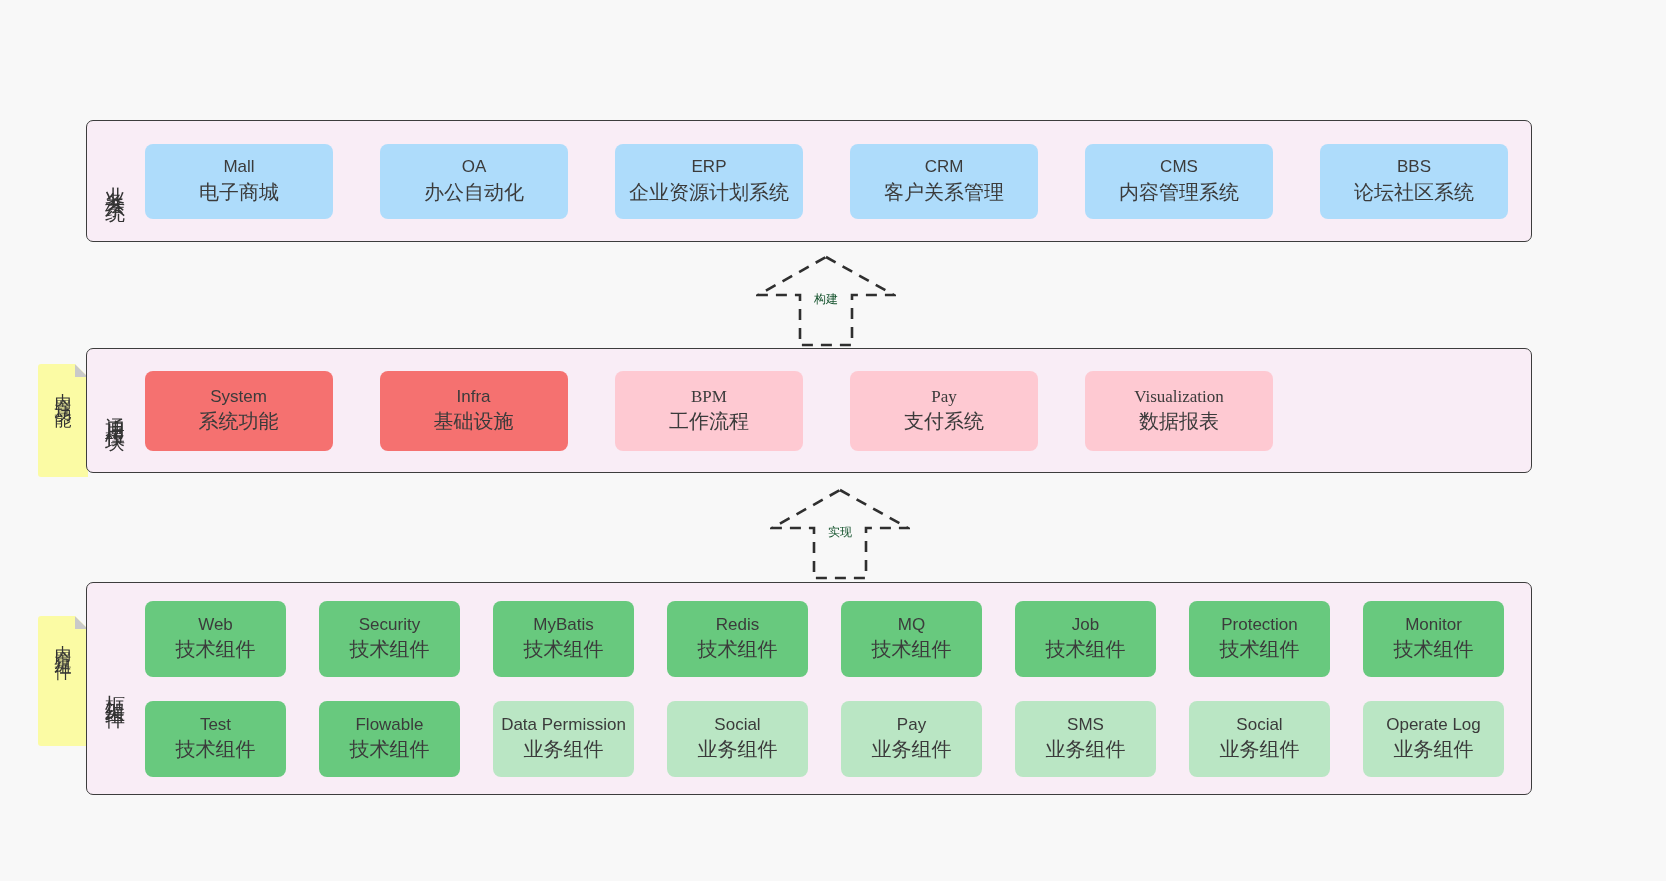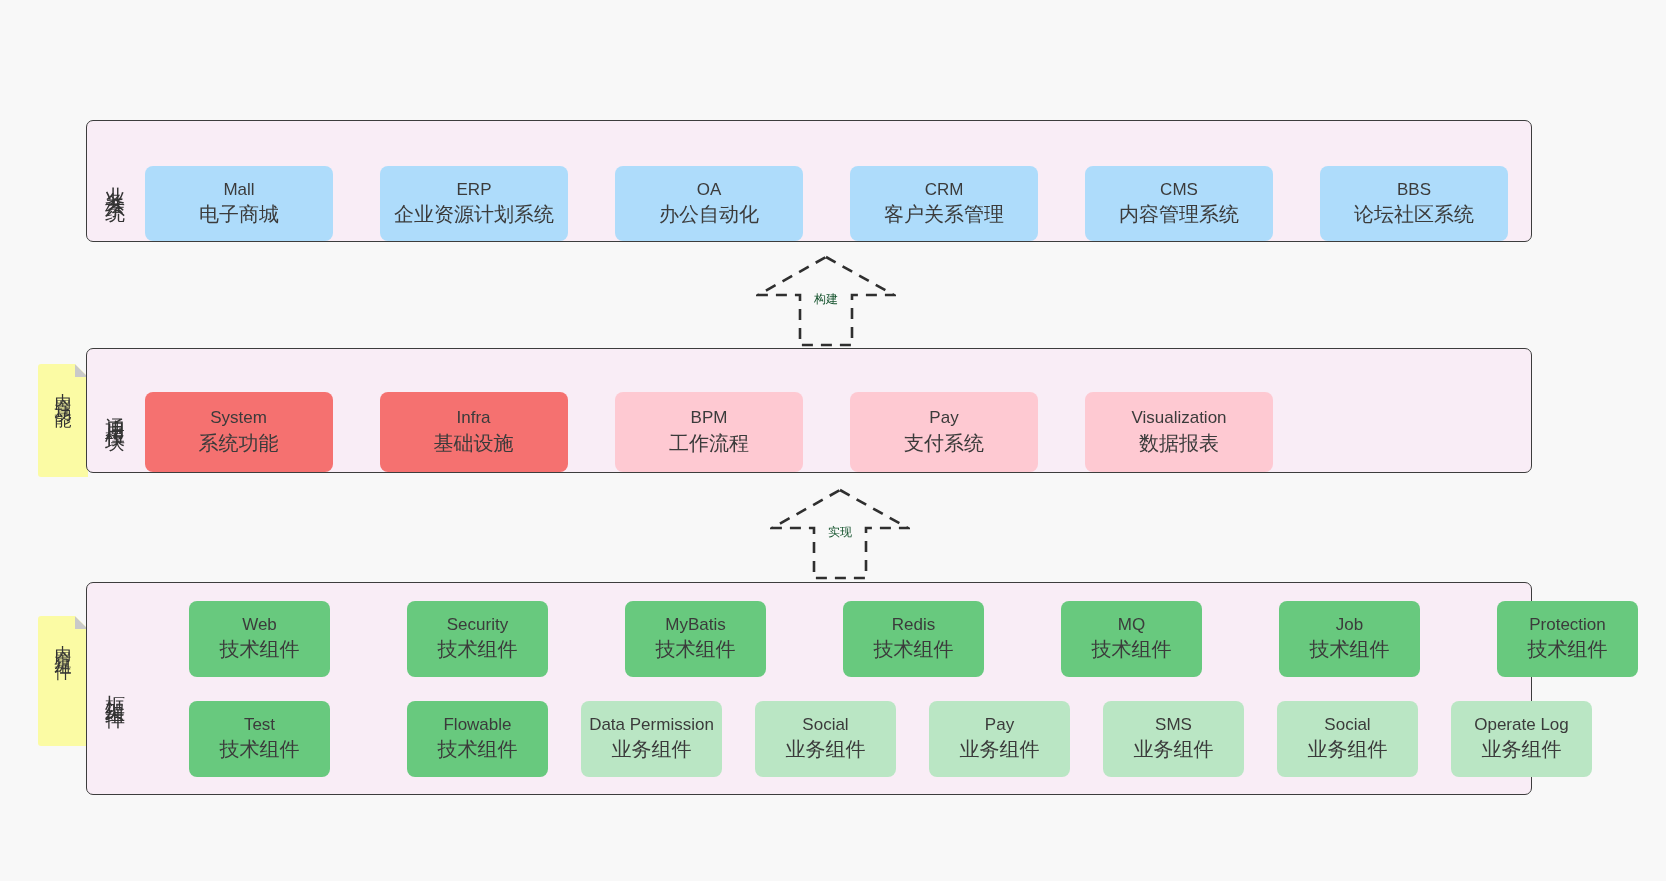--- a/index.html
+++ b/index.html
@@ -24,38 +24,38 @@
     display:flex;align-items:stretch;
   }
   .panel-business{top:120px;height:122px;}
   .panel-modules{top:348px;height:125px;}
   .panel-components{top:582px;height:213px;}
   .vlabel-wrap{width:58px;display:flex;align-items:center;justify-content:center;flex:none;}
   .vlabel{
     writing-mode:vertical-rl;text-orientation:upright;
     font-size:20px;letter-spacing:5px;color:#333;
   }
-  .boxes{flex:1;display:flex;align-items:flex-end;gap:47px;padding-right:16px;}
+  .boxes{flex:1;display:flex;align-items:center;gap:47px;padding-right:16px;}
   .box{
     border-radius:8px;display:flex;flex-direction:column;
     align-items:center;justify-content:center;text-align:center;
     line-height:1.38;padding:4px 8px;flex:none;
   }
   .box .t{font-size:17px;}
   .box .s{font-size:20px;}
   .box6{width:188px;}
   .panel-business .box6{height:75px;}
   .panel-modules .box6{height:80px;}
   .comp-rows{flex:1;display:flex;flex-direction:column;justify-content:center;gap:24px;padding-right:28px;}
   .comp-row{display:flex;gap:33px;}
   .box8{width:141px;height:76px;padding:2px 6px;}
   .blue{background:var(--blue);}
   .red{background:var(--red);padding-left:7px;}
-  .pink{background:var(--pink);}
-  .green{background:var(--green);margin-left:44px;}
+  .pink{background:var(--pink);font-family:Liberation Serif, serif;}
+  .green{background:var(--green);}
   .lightgreen{background:var(--light_green);}
   .sticky{
     position:absolute;width:50px;z-index:0;background:var(--yellow);
     clip-path:polygon(0 0,calc(100% - 13px) 0,100% 13px,100% 100%,0 100%);
     border-radius:3px 0 0 3px;
   }
   .sticky-modules{left:38px;top:364px;height:113px;}
   .sticky-components{left:38px;top:616px;height:130px;}
   .sticky .fold{position:absolute;top:0;right:0;}
   .sticky .vtext{
@@ -79,26 +79,26 @@
 <div class="panel panel-business">
   <div class="vlabel-wrap">
     <div class="vlabel">业务系统</div>
   </div>
   <div class="boxes">
     <div class="box box6 blue">
       <div class="t">Mall</div>
       <div class="s">电子商城</div>
     </div>
     <div class="box box6 blue">
+      <div class="t">OA</div>
+      <div class="s">办公自动化</div>
+    </div>
+    <div class="box box6 blue">
       <div class="t">ERP</div>
       <div class="s">企业资源计划系统</div>
-    </div>
-    <div class="box box6 blue">
-      <div class="t">OA</div>
-      <div class="s">办公自动化</div>
     </div>
     <div class="box box6 blue">
       <div class="t">CRM</div>
       <div class="s">客户关系管理</div>
     </div>
     <div class="box box6 blue">
       <div class="t">CMS</div>
       <div class="s">内容管理系统</div>
     </div>
     <div class="box box6 blue">

